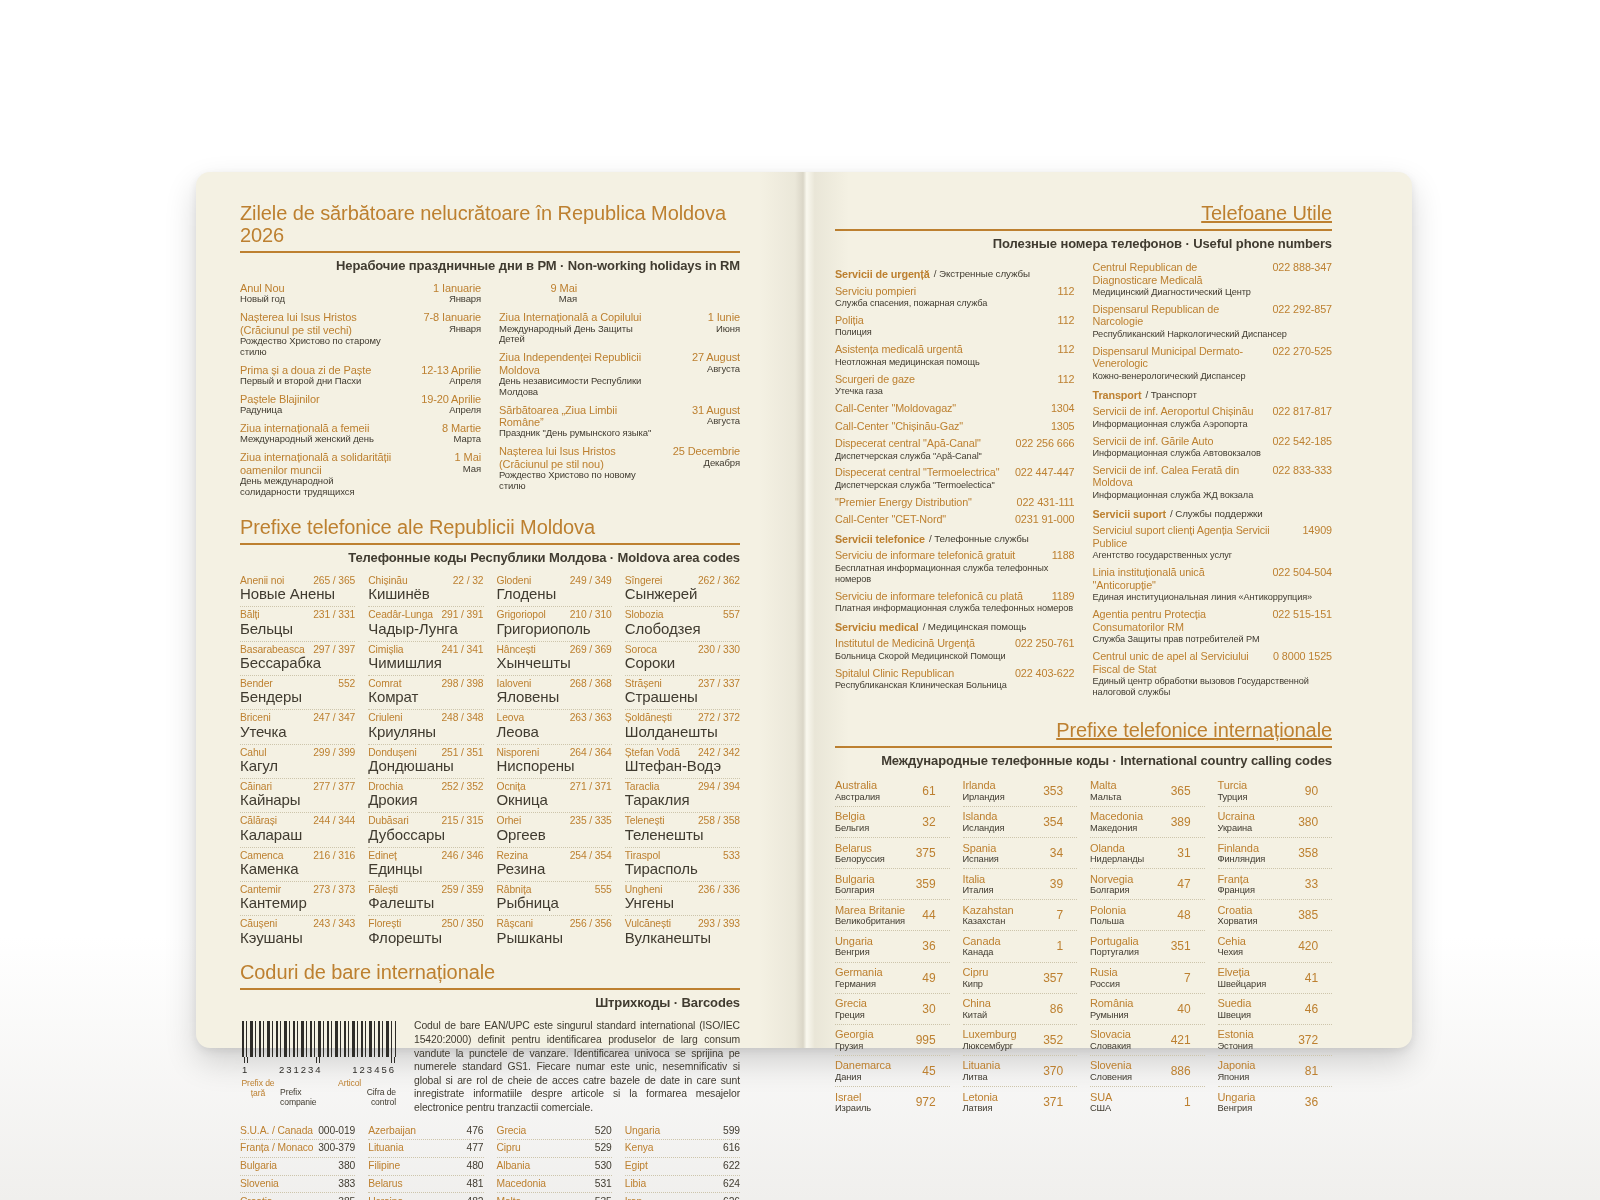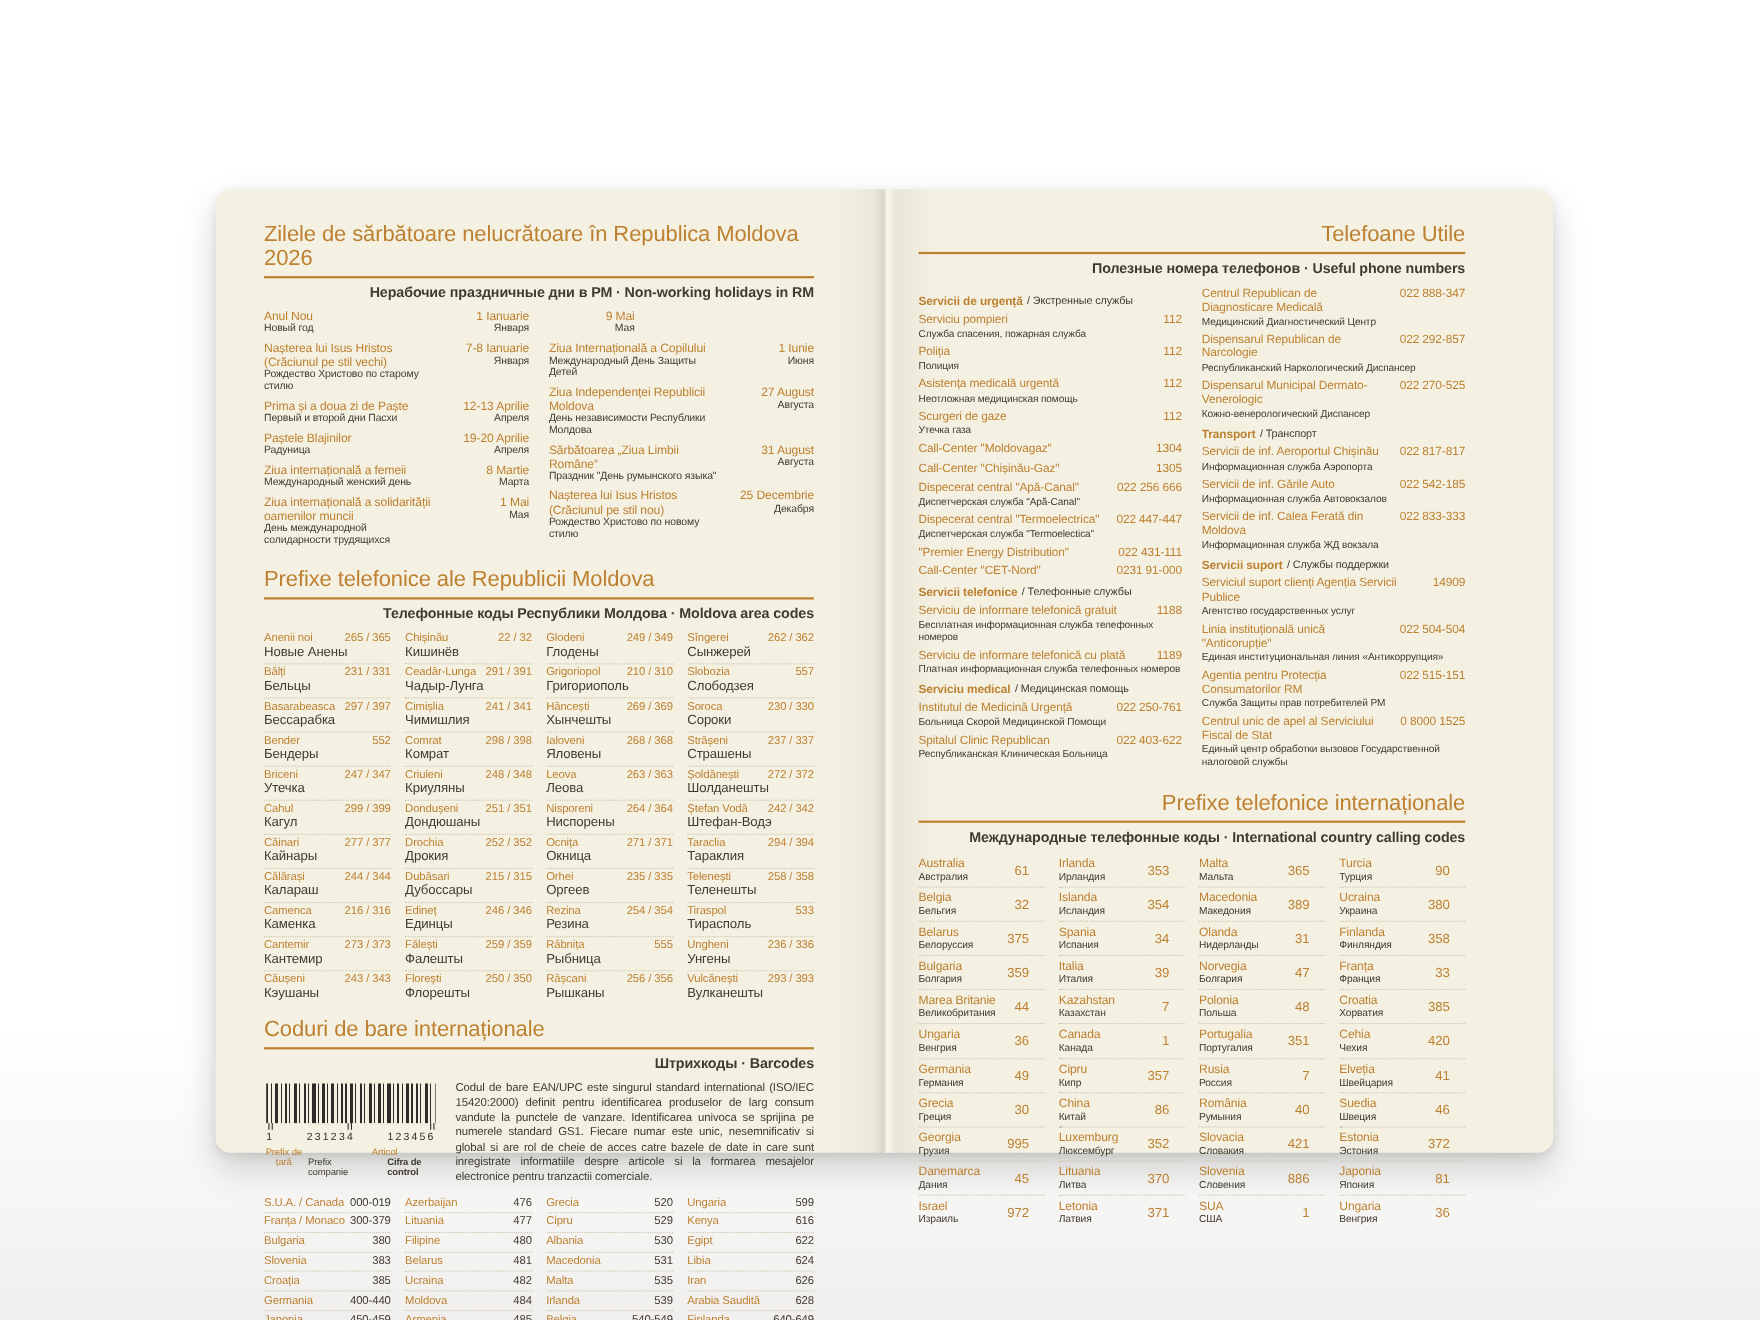--- a/index.html
+++ b/index.html
@@ -26,42 +26,42 @@
     pointer-events:none;
   }
   .page{position:absolute;top:0;height:100%;box-sizing:border-box;}
   .page-left{left:0;width:50%;padding:30px 64px 0 44px;}
   .page-right{right:0;width:50%;padding:30px 80px 0 31px;}
 
   .sec-title{
     font-size:20px;line-height:1.1;color:var(--acc);
     border-bottom:2px solid var(--acc);padding-bottom:5px;font-weight:400;
   }
-  .sec-title.right{text-align:right;}
+  .sec-title.right{text-align:right;text-decoration:underline;}
   .sec-sub{font-size:13px;font-weight:700;color:var(--dark);margin-top:5px;text-align:right;}
   .sec-sub.right{text-align:right;}
 
   
   .hol-cols{display:grid;grid-template-columns:1fr 1fr;gap:0 18px;margin-top:9px;}
   .hol-row{display:flex;gap:8px;margin-bottom:6px;}
   .hol-left{flex:1;min-width:0;}
   .hol-right{width:78px;flex:none;text-align:right;}
   .hol-name{font-size:11px;line-height:1.12;color:var(--acc);}
   .hol-name-ru{font-size:9.5px;line-height:1.15;color:var(--dark);}
   .hol-date{font-size:11px;line-height:1.12;color:var(--acc);}
   .hol-date-ru{font-size:9.5px;line-height:1.15;color:var(--dark);}
 
   
   .grid4{display:grid;grid-template-columns:repeat(4,1fr);gap:0 13px;margin-top:8px;}
   .ac-row{padding:2px 0 3px;}
   .ac-row + .ac-row{border-top:1px dotted var(--dot);}
   .ac-top{display:flex;justify-content:space-between;gap:4px;}
   .ac-name{font-size:10.3px;color:var(--acc);line-height:1.12;}
   .ac-code{font-size:10.3px;color:var(--acc);line-height:1.12;white-space:nowrap;}
-  .ac-ru{font-size:12px;color:var(--dark);line-height:1.12;}
+  .ac-ru{font-size:15px;color:var(--dark);line-height:1.12;}
 
   
   .bc-flex{display:flex;gap:16px;margin-top:9px;}
   .bc-graphic{width:158px;flex:none;position:relative;}
   .bars{
     height:36px;position:relative;margin:2px 2px 0;
     background:repeating-linear-gradient(90deg,
       #2e2c28 0 2px, transparent 2px 4px,
       #2e2c28 4px 5px, transparent 5px 8px,
       #2e2c28 8px 11px, transparent 11px 13px,
@@ -70,21 +70,21 @@
   .bars::before{
     content:"";position:absolute;left:2px;bottom:-6px;width:1px;height:6px;background:#2e2c28;
     box-shadow:3px 0 0 #2e2c28, 72px 0 0 #2e2c28, 75px 0 0 #2e2c28, 147px 0 0 #2e2c28, 150px 0 0 #2e2c28;
   }
   .bc-digits{display:flex;justify-content:space-between;font-size:9.5px;color:#2e2c28;padding:7px 2px 0;letter-spacing:2px;}
   .bc-labels{position:relative;height:32px;font-size:8.6px;line-height:1.05;margin-top:2px;}
   .bl{position:absolute;}
   .bl-1{left:0;top:2px;color:var(--acc);width:36px;text-align:center;}
   .bl-2{left:40px;top:11px;color:var(--dark);width:52px;}
   .bl-3{left:98px;top:2px;color:var(--acc);}
-  .bl-4{left:112px;top:11px;color:var(--dark);width:44px;font-weight:bold;}
+  .bl-4{left:112px;top:11px;color:var(--dark);width:44px;text-align:right;}
   .bc-desc{flex:1;font-size:10.4px;line-height:1.3;color:var(--dark);text-align:justify;}
   .bcr{display:flex;justify-content:space-between;gap:4px;padding:2.5px 0;}
   .bcr + .bcr{border-top:1px dotted var(--dot);}
   .bcr-name{font-size:10.3px;color:var(--acc);line-height:1.15;}
   .bcr-code{font-size:10.3px;color:var(--dark);line-height:1.15;white-space:nowrap;}
 
   
   .ph-cols{display:grid;grid-template-columns:1fr 1fr;gap:0 18px;margin-top:10px;}
   .ph-row{margin-bottom:5px;}
   .ph-row[data-kind="header"]{margin:7px 0 4px;}

